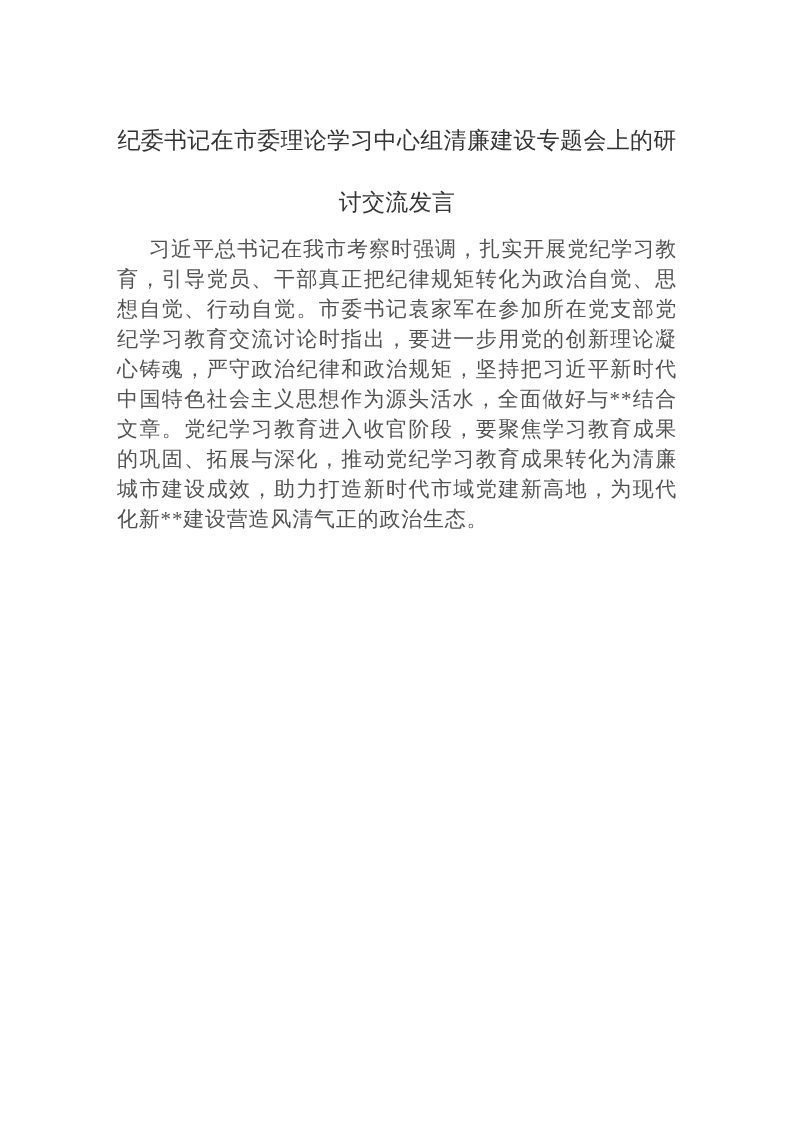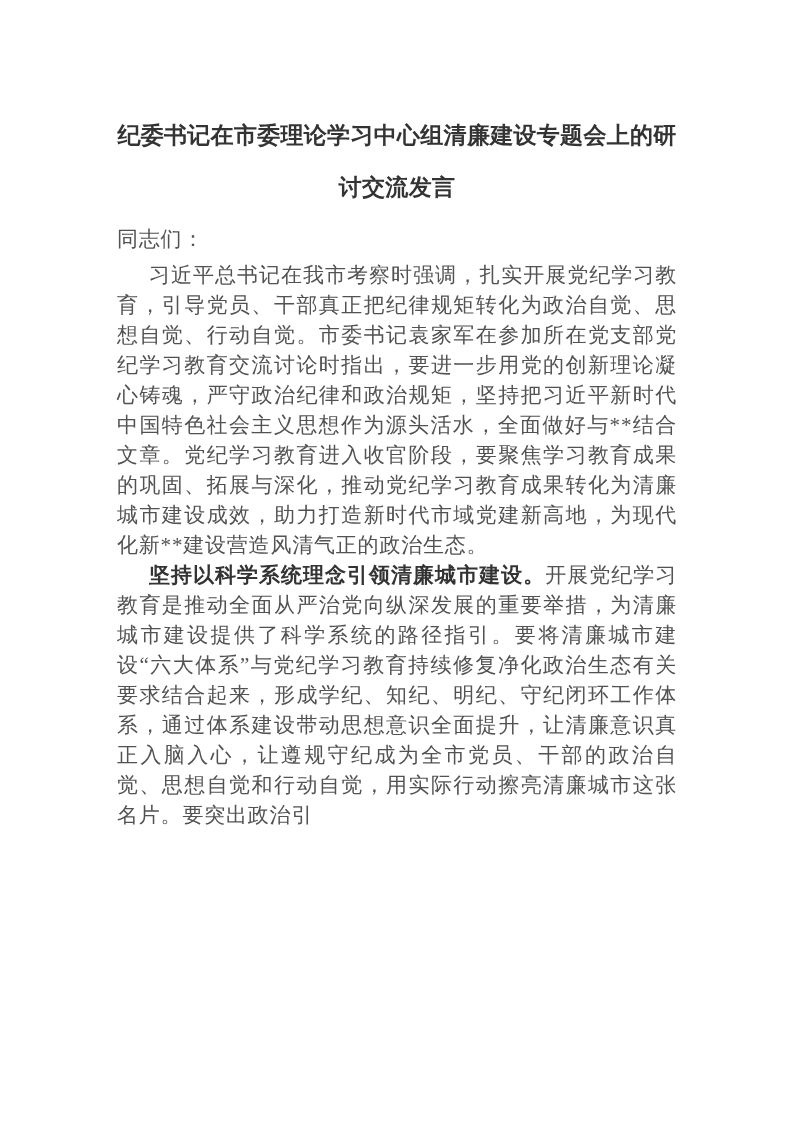--- a/index.html
+++ b/index.html
@@ -16,22 +16,22 @@
   .page {
     box-sizing: border-box;
     width: 793px;
     height: 1122px;
     background: #ffffff;
     padding: 0 116px 0 117px;
   }
   .title {
     margin: 110px -10px 0 -10px;
     font-size: 23px;
-    font-weight: bold;
-    line-height: 52px;
+    font-weight: normal;
+    line-height: 62px;
     letter-spacing: 0.3px;
     text-align: center;
     color: #333333;
   }
   .salutation {
     margin: 4px 0 0 0;
     font-size: 21px;
     line-height: 42px;
     letter-spacing: 0.8px;
     color: #525252;
@@ -46,18 +46,16 @@
     color: #525252;
   }
   .para .seg { font-weight: normal; }
   .para .seg.bold { font-weight: bold; color: #333333; }
 </style>
 </head>
 <body>
 
 <div class="page">
   <h1 class="title">纪委书记在市委理论学习中心组清廉建设专题会上的研讨交流发言</h1>
-  <p class="salutation">同志们：</p>
   <div id="paragraphs">
       <p class="para"><span class="seg">习近平总书记在我市考察时强调，扎实开展党纪学习教育，引导党员、干部真正把纪律规矩转化为政治自觉、思想自觉、行动自觉。市委书记袁家军在参加所在党支部党纪学习教育交流讨论时指出，要进一步用党的创新理论凝心铸魂，严守政治纪律和政治规矩，坚持把习近平新时代中国特色社会主义思想作为源头活水，全面做好与**结合文章。党纪学习教育进入收官阶段，要聚焦学习教育成果的巩固、拓展与深化，推动党纪学习教育成果转化为清廉城市建设成效，助力打造新时代市域党建新高地，为现代化新**建设营造风清气正的政治生态。</span></p>
-      <p class="para"><span class="seg bold">坚持以科学系统理念引领清廉城市建设。</span><span class="seg">开展党纪学习教育是推动全面从严治党向纵深发展的重要举措，为清廉城市建设提供了科学系统的路径指引。要将清廉城市建设“六大体系”与党纪学习教育持续修复净化政治生态有关要求结合起来，形成学纪、知纪、明纪、守纪闭环工作体系，通过体系建设带动思想意识全面提升，让清廉意识真正入脑入心，让遵规守纪成为全市党员、干部的政治自觉、思想自觉和行动自觉，用实际行动擦亮清廉城市这张名片。要突出政治引</span></p>
     </div>
 </div>
 
 </body></html>

